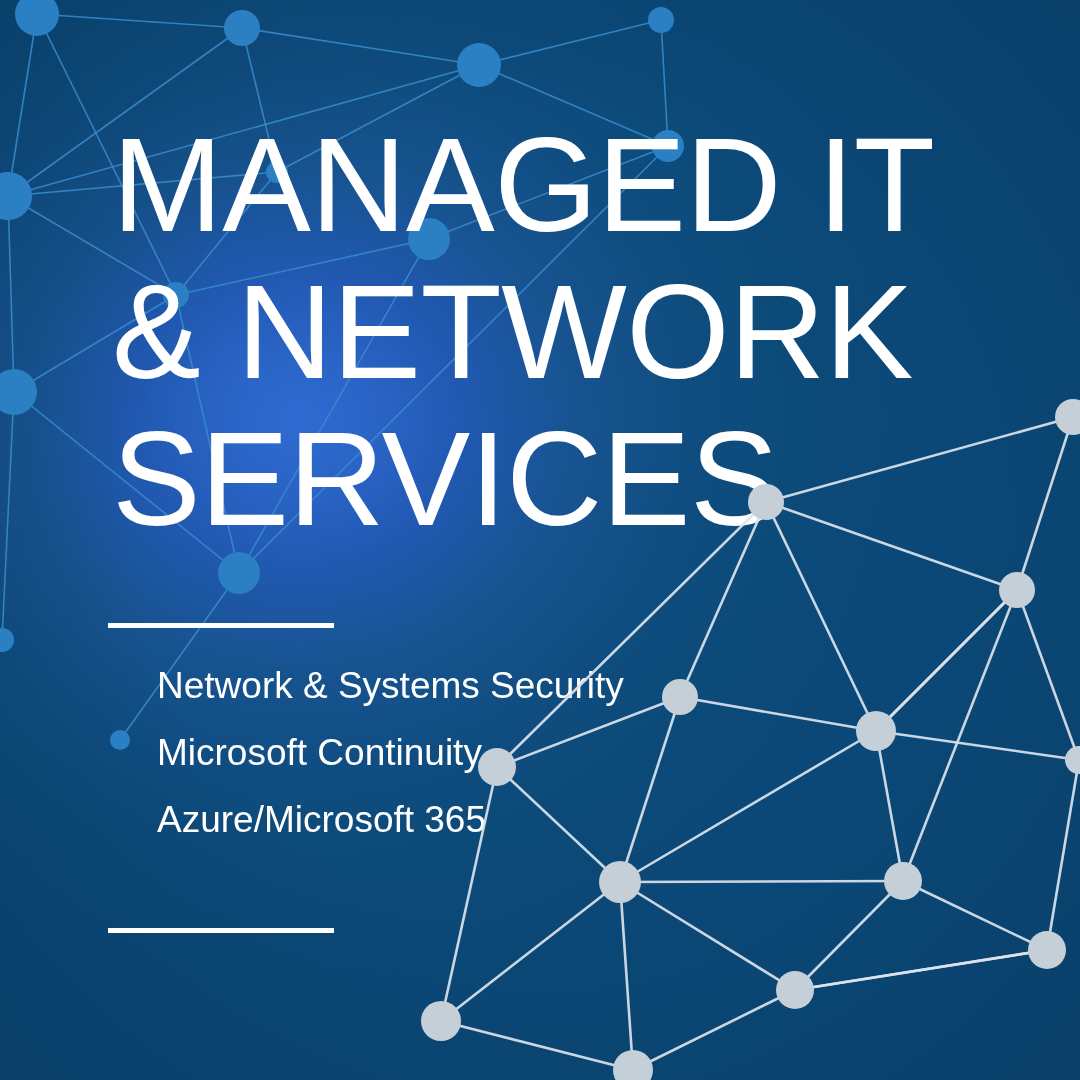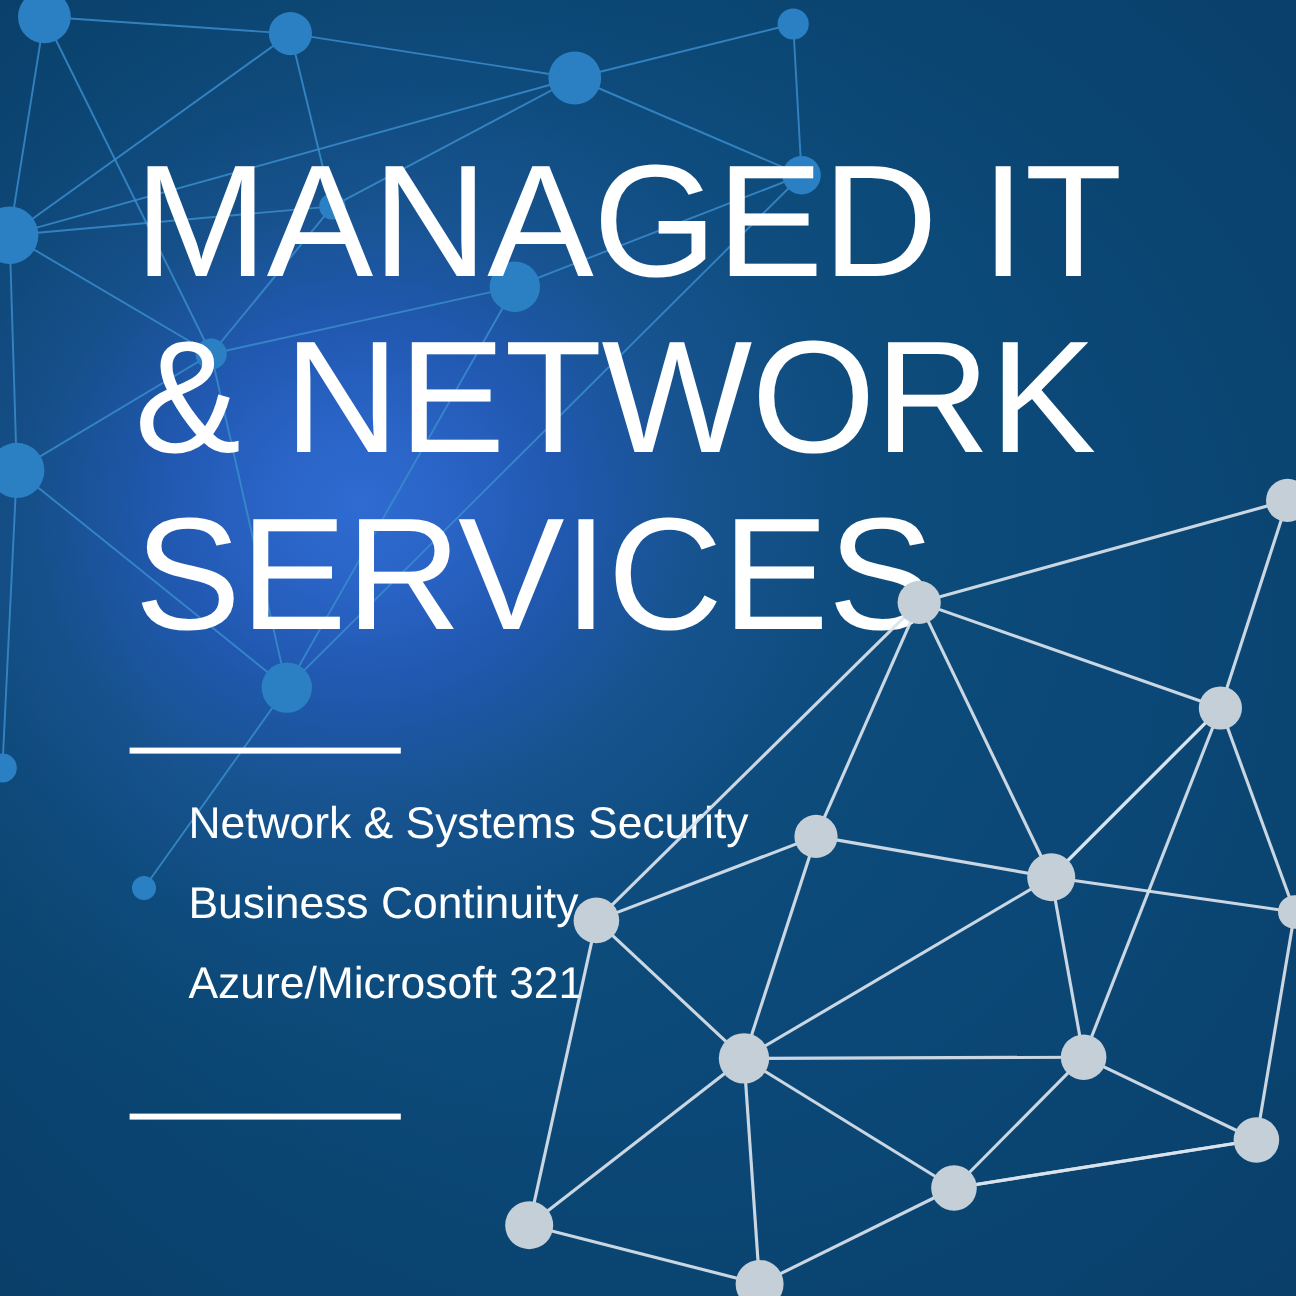--- a/index.html
+++ b/index.html
@@ -144,22 +144,22 @@
   <div class="content">
 
     <div class="title">MANAGED IT
 &amp; NETWORK
 SERVICES</div>
 
     <div class="rule rule-top"></div>
 
     <ul class="services">
       <li>Network &amp; Systems Security</li>
-      <li>Business Continuity</li>
-      <li>Azure/Microsoft 321</li>
+      <li>Microsoft Continuity</li>
+      <li>Azure/Microsoft 365</li>
     </ul>
 
     <div class="rule rule-bottom"></div>
   </div>
 
   <svg class="net net-bottom-right" viewBox="0 0 1080 1080">
     <g id="br-edges" stroke="#dbe4ec" stroke-width="2.6" stroke-opacity="0.92" fill="none">
         <line x1="766" y1="502" x2="1073" y2="417"></line>
         <line x1="766" y1="502" x2="1017" y2="590"></line>
         <line x1="766" y1="502" x2="680" y2="697"></line>

